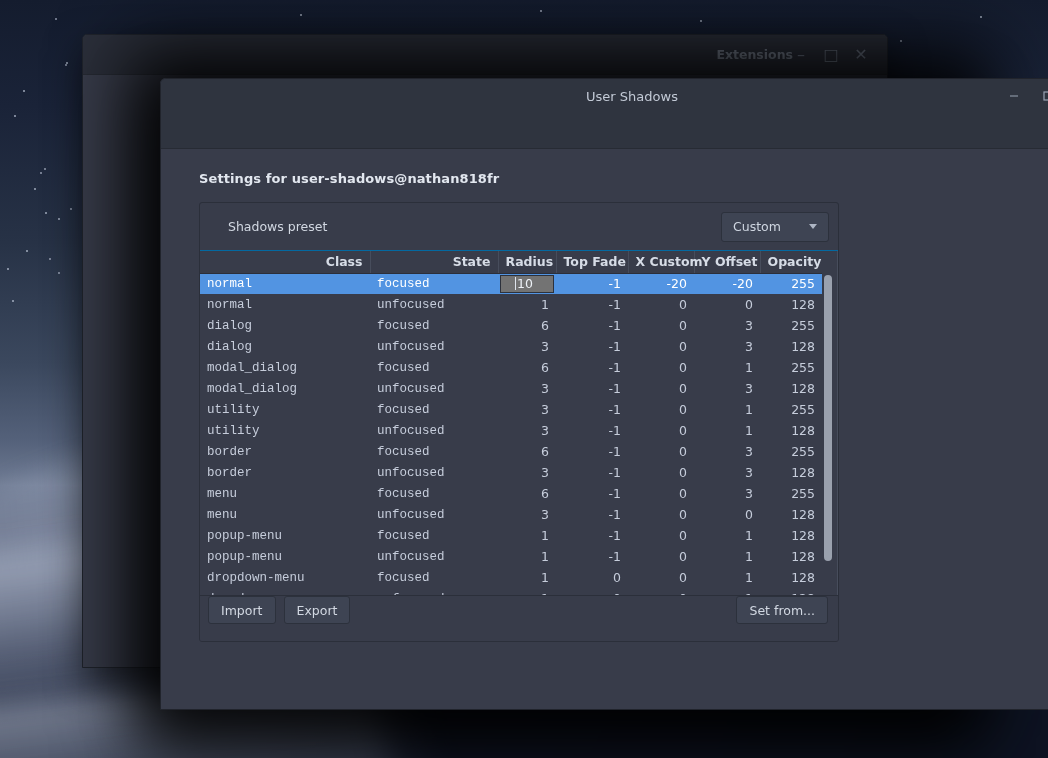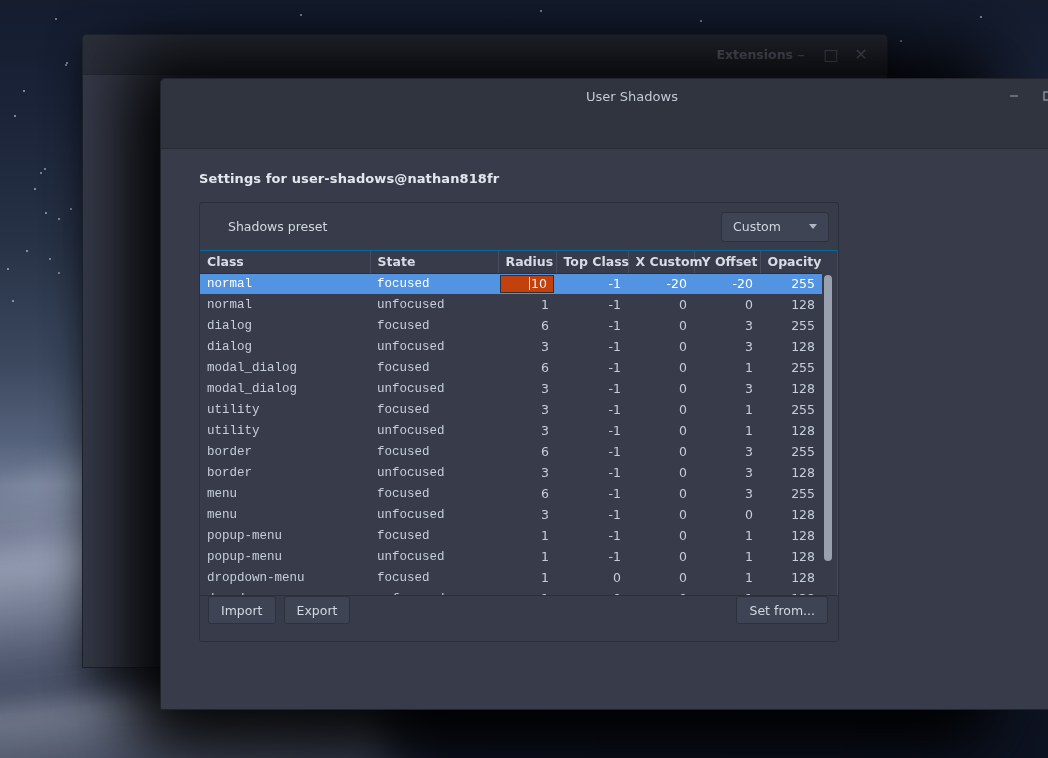--- a/index.html
+++ b/index.html
@@ -248,21 +248,21 @@
     color: #d6dce6;
     font-size: 12.5px;
     font-weight: bold;
     height: 22px;
     padding: 0 7px;
     text-align: right;
     border-bottom: 1px solid #2b2f3a;
     border-left: 1px solid #474d5c;
     white-space: nowrap;
   }
-  #shadow-table thead th.left { text-align: left; }
+  #shadow-table thead th.left { text-align: right; }
   #shadow-table thead th:first-child { border-left: none; }
   #shadow-table tbody td {
     font-size: 12.5px;
     color: #c6cddb;
     height: 21px;
     padding: 0 7px;
     text-align: right;
     white-space: nowrap;
   }
   #shadow-table tbody td.left { text-align: left; font-family: Liberation Mono, monospace; }
@@ -271,25 +271,25 @@
     color: #ffffff;
   }
   
   td.editing {
     padding: 0 !important;
     position: relative;
   }
   .edit-box {
     position: absolute;
     left: 2px; right: 2px; top: 1px; bottom: 1px;
-    background: #c2410c;
+    background: #737373;
     border: 1px solid #2c313c;
     display: flex;
     align-items: center;
-    justify-content: flex-end;
+    justify-content: center;
     padding-right: 6px;
     color: #eef2f7;
     font-size: 12.5px;
   }
   .caret {
     display: inline-block;
     width: 1px; height: 13px;
     background: #dfe4ec;
     margin-right: 1px;
   }
@@ -454,21 +454,21 @@
               <col style="width:72px">
                 <col style="width:66px">
                 <col style="width:66px">
                 <col style="width:62px">
             </colgroup>
             <thead>
               <tr id="header-row">
                   <th class="left">Class</th>
                   <th class="left">State</th>
                   <th>Radius</th>
-                  <th>Top Class</th>
+                  <th>Top Fade</th>
                   <th>X Custom</th>
                   <th>Y Offset</th>
                   <th>Opacity</th>
                 </tr>
             </thead>
             <tbody id="table-body">
                 <tr class="selected">
                   <td class="left">normal</td>
                   <td class="left">focused</td>
                   <td class="editing">

